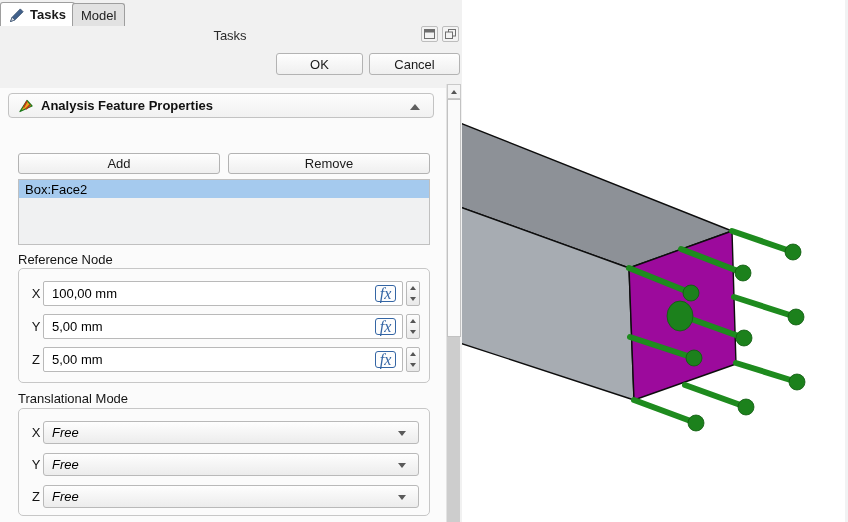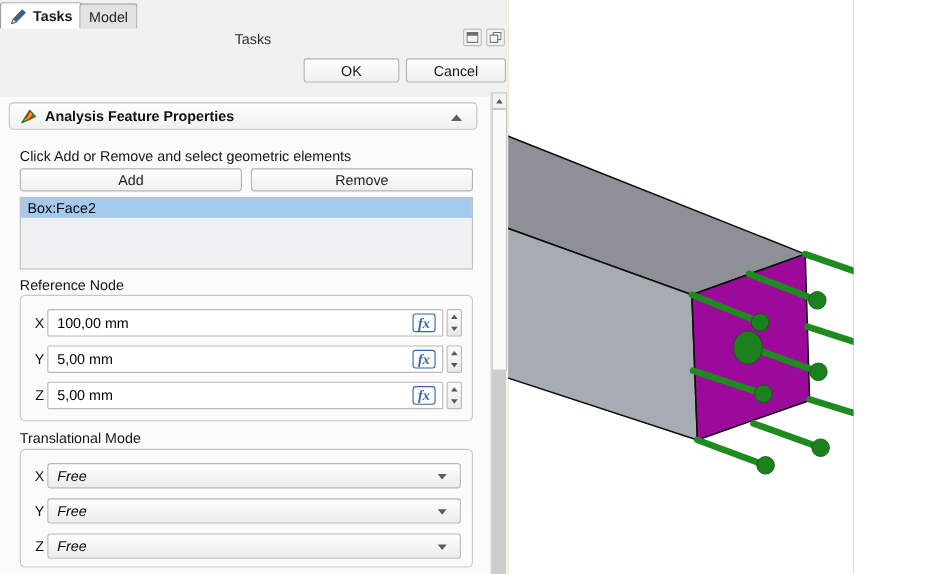--- a/index.html
+++ b/index.html
@@ -1,19 +1,19 @@
 <!DOCTYPE html>
 <html><head>
 <meta charset="utf-8">
 <style>
   * { box-sizing: border-box; }
   body { margin:0; background:#fff; }
-  .app { position:relative; width:776px; height:522px; overflow:hidden;
+  .app { position:relative; width:848px; height:522px; overflow:hidden;
          font-family:"Liberation Sans", sans-serif; font-size:13px; color:#1a1a1a;
-         background:#a16207; }
+         background:#fdba74; }
 
   
   .panel { position:absolute; left:0; top:0; width:462px; height:522px; background:#f1f1f1; }
 
   .tab { position:absolute; display:flex; align-items:center; gap:5px;
          border:1px solid #9e9e9e; border-bottom:none; border-radius:3px 3px 0 0; padding:0 8px; }
   .tab-active { left:0; top:2px; height:24px; background:#ffffff; font-weight:bold; }
   .tab-inactive { left:72px; top:3px; height:23px; background:#e2e2e2; color:#222; }
 
   .panel-title { position:absolute; top:28px; left:0; width:460px; text-align:center; color:#2b2b2b; }
@@ -56,22 +56,22 @@
   .grp-trans { top:320px; height:108px; }
 
   .num-row, .combo-row { position:absolute; left:0; width:412px; height:25px; }
   .axis { position:absolute; left:10px; top:5px; width:14px; text-align:center; color:#141414; }
 
   .num-input { position:absolute; left:24px; top:0; width:360px; height:25px;
                border:1px solid #b9b9b9; border-radius:2px; background:#fff;
                padding:0 32px 0 8px; font:inherit; color:#000; }
   .fx-btn { position:absolute; left:356px; top:4px; width:21px; height:17px;
             border:1px solid #3465a4; border-radius:3px; background:#fdfdfd;
-            color:#3465a4; font-family:"Liberation Serif", serif; font-style:italic; font-weight:bold;
-            font-size:13px; display:flex; align-items:center; justify-content:center; padding:0; }
+            color:#3465a4; font-family:"Liberation Serif", serif; font-style:italic; font-weight:normal;
+            font-size:16px; display:flex; align-items:center; justify-content:center; padding:0; }
   .spinner { position:absolute; left:387px; top:0; width:14px; height:25px;
              border:1px solid #b9b9b9; border-radius:2px;
              background:linear-gradient(#fdfdfd,#e9e9e9); }
   .spin-up, .spin-down { position:absolute; left:0; width:12px; height:11px; border:none; background:transparent; padding:0; }
   .spin-up { top:0; } .spin-down { bottom:0; }
   .tri-up    { position:absolute; left:3px; top:4px;  width:0; height:0;
                border-left:3.5px solid transparent; border-right:3.5px solid transparent; border-bottom:4px solid #555; }
   .tri-down  { position:absolute; left:3px; bottom:4px; width:0; height:0;
                border-left:3.5px solid transparent; border-right:3.5px solid transparent; border-top:4px solid #555; }
 
@@ -148,21 +148,20 @@
         <span style="display:flex;">
           <svg width="16" height="16" viewBox="0 0 16 16">
             <polygon points="2,13.5 9,2.5 14,8" fill="#e3a91c" stroke="#1d7a1d" stroke-width="1.3" stroke-linejoin="round"></polygon>
             <path d="M5.5,9.5 L9,3.2 M7.8,11.3 L12.3,6.4" stroke="#c03018" stroke-width="1.5" fill="none"></path>
           </svg>
         </span>
         <span>Analysis Feature Properties</span>
         <span class="collapse-tri"></span>
       </div>
 
-      <div class="instruction">Click Add or Remove and select geometric elements</div>
 
       <button class="pushbtn btn-add">Add</button>
       <button class="pushbtn btn-remove">Remove</button>
 
       <div class="listbox">
         <div class="list-row-selected" style="background:#a5caee;" title="Box:Face2">Box:Face2</div>
       </div>
 
       <div class="grp-label lbl-ref">Reference Node</div>
 

